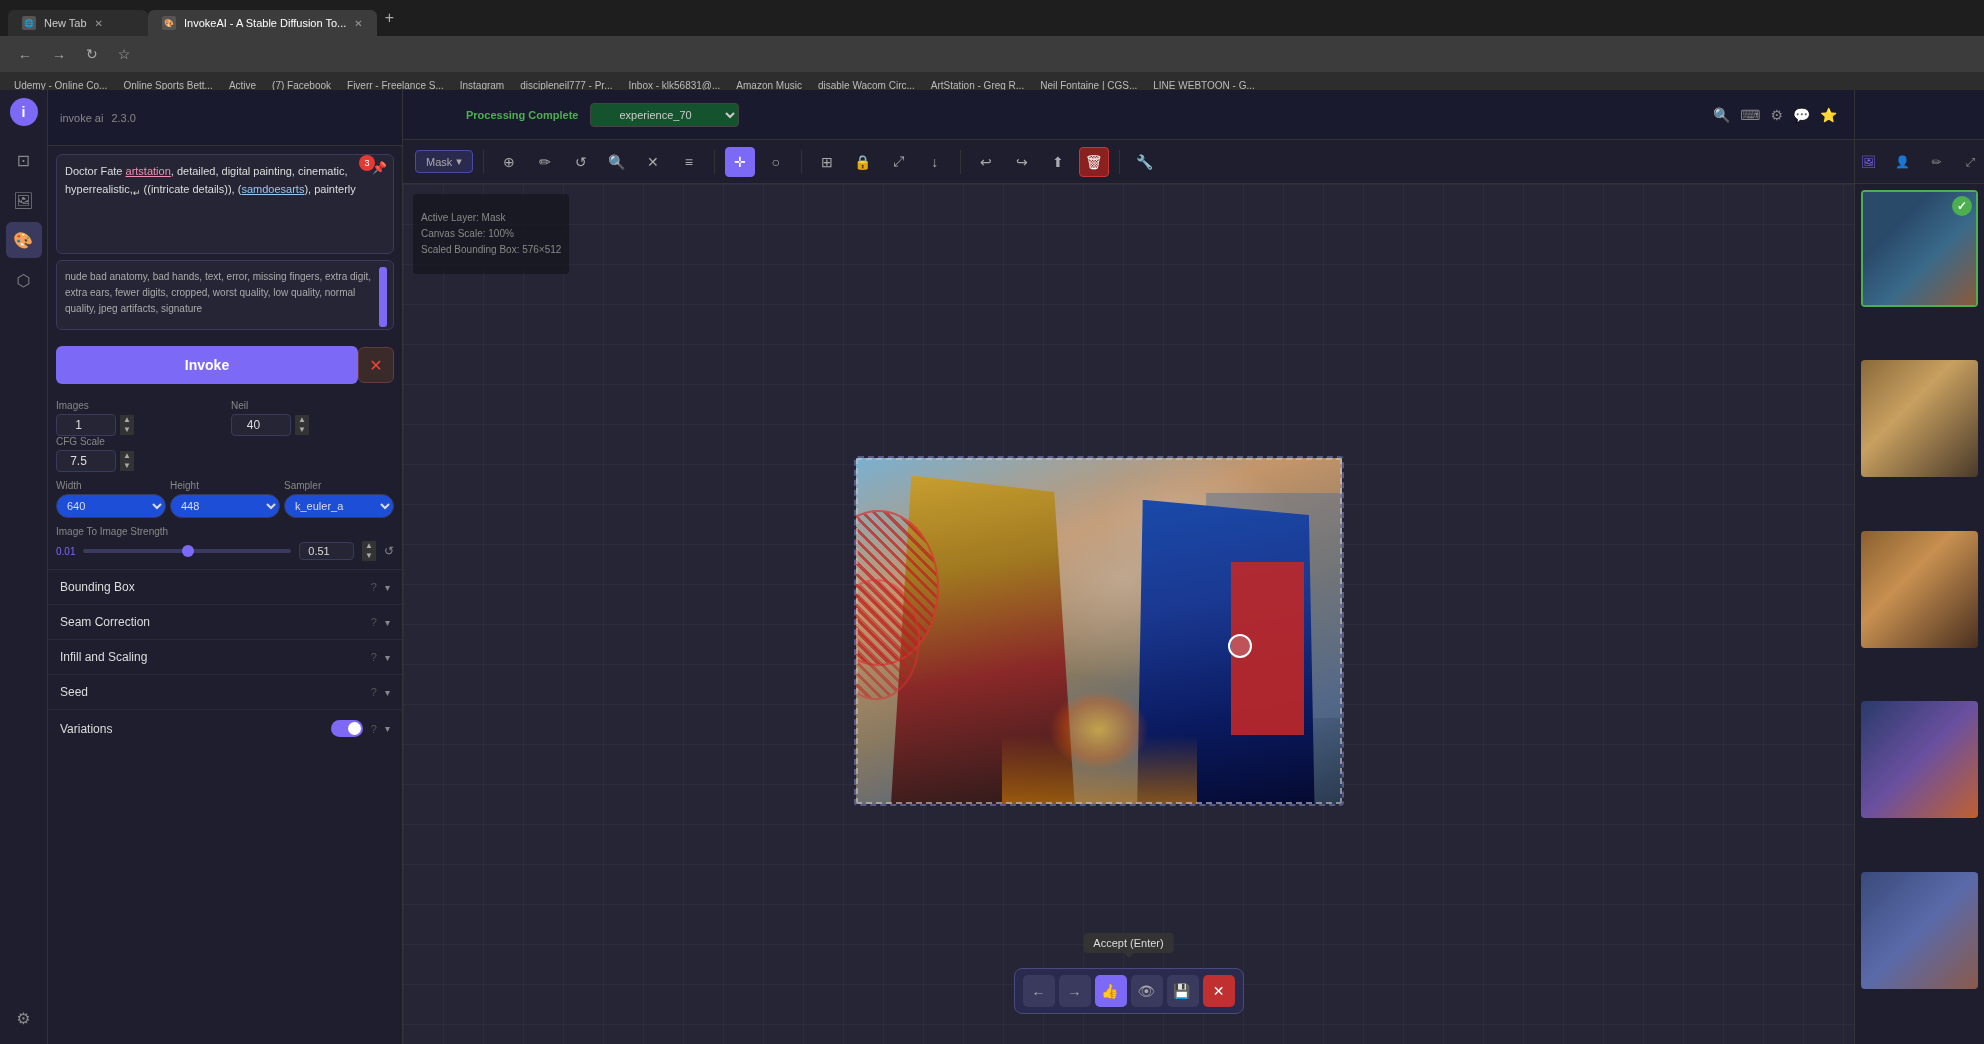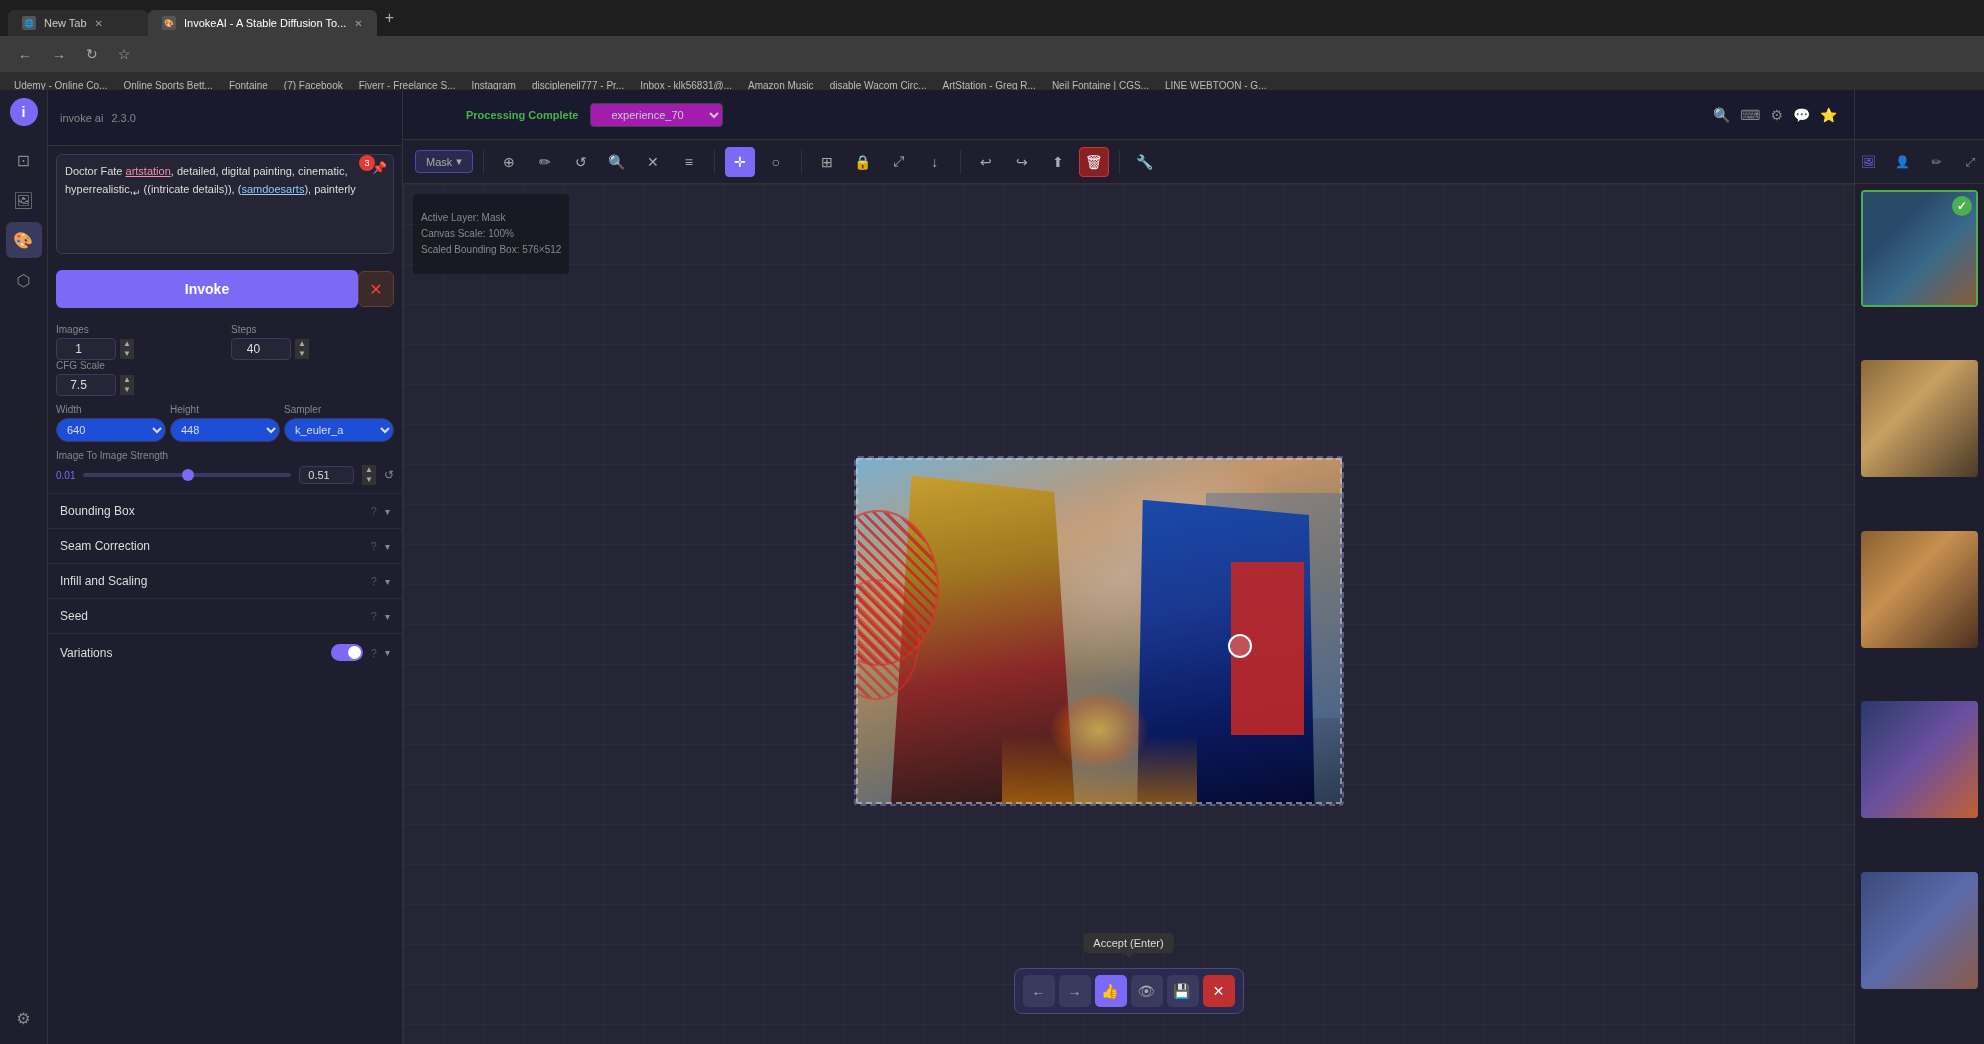--- a/index.html
+++ b/index.html
@@ -25,21 +25,21 @@
 
     
     .icon-sidebar { width: 48px; background: #1e1e2e; border-right: 1px solid #333; display: flex; flex-direction: column; align-items: center; padding: 8px 0; gap: 4px; }
     .icon-sidebar-item { width: 36px; height: 36px; display: flex; align-items: center; justify-content: center; border-radius: 6px; cursor: pointer; color: #888; font-size: 16px; }
     .icon-sidebar-item.active { background: #3a3a5e; color: #7c6af7; }
 
     
     .left-panel { width: 355px; background: #1e1e2e; border-right: 1px solid #333; display: flex; flex-direction: column; overflow: hidden; }
     .app-logo-circle { width: 28px; height: 28px; border-radius: 50%; background: #7c6af7; display: flex; align-items: center; justify-content: center; color: white; font-size: 14px; font-weight: bold; }
     .processing-complete { color: #4caf50; font-size: 11px; font-weight: bold; margin-left: 47px; }
-    .experience-select { background: #a21caf; border: 1px solid #444; color: #ccc; font-size: 11px; padding: 4px 16px; border-radius: 4px; }
+    .experience-select { background: #14532d; border: 1px solid #444; color: #ccc; font-size: 11px; padding: 4px 24px; border-radius: 4px; }
 
     
     .prompt-area { padding: 8px; background: #1e1e2e; flex: 0 0 auto; }
     .prompt-box { background: #252535; border: 1px solid #3a3a5e; border-radius: 6px; padding: 8px; position: relative; min-height: 100px; }
     .prompt-text { color: #ddd; font-size: 11px; line-height: 1.6; }
     .prompt-text .highlight-pink { color: #f48fb1; text-decoration: underline; }
     .prompt-text .highlight-blue { color: #90caf9; text-decoration: underline; }
     .prompt-pin { position: absolute; top: 6px; right: 6px; color: #888; font-size: 12px; cursor: pointer; }
     .badge { background: #e53935; color: white; border-radius: 50%; width: 16px; height: 16px; font-size: 9px; display: flex; align-items: center; justify-content: center; position: absolute; top: -4px; right: -4px; }
 
@@ -161,21 +161,21 @@
   </div>
   <div class="browser-nav">
     <button class="nav-btn">←</button>
     <button class="nav-btn">→</button>
     <button class="nav-btn">↻</button>
     <button class="nav-btn">☆</button>
   </div>
   <div class="bookmarks-bar">
     <span class="bookmark-item">Udemy - Online Co...</span>
     <span class="bookmark-item">Online Sports Bett...</span>
-    <span class="bookmark-item">Fontaine</span>
+    <span class="bookmark-item">Active</span>
     <span class="bookmark-item">(7) Facebook</span>
     <span class="bookmark-item">Fiverr - Freelance S...</span>
     <span class="bookmark-item">Instagram</span>
     <span class="bookmark-item">discipleneil777 - Pr...</span>
     <span class="bookmark-item">Inbox - klk56831@...</span>
     <span class="bookmark-item">Amazon Music</span>
     <span class="bookmark-item">disable Wacom Circ...</span>
     <span class="bookmark-item">ArtStation - Greg R...</span>
     <span class="bookmark-item">Neil Fontaine | CGS...</span>
     <span class="bookmark-item">LINE WEBTOON - G...</span>
@@ -209,20 +209,24 @@
     <div class="prompt-area">
       <div class="prompt-box">
         <div class="prompt-text">
           <span>Doctor Fate </span><span class="highlight-pink">artstation</span><span>, detailed, digital painting, cinematic, hyperrealistic,<sub>↵</sub> ((intricate details)), (</span><span class="highlight-blue">samdoesarts</span><span>), painterly</span>
         </div>
         <span class="prompt-pin">📌</span>
         <div style="position:absolute; top:4px; right:22px;">
           <span class="badge">3</span>
         </div>
       </div>
+      <div class="neg-prompt-box">
+        <div class="neg-prompt-text">nude bad anatomy, bad hands, text, error, missing fingers, extra digit, extra ears, fewer digits, cropped, worst quality, low quality, normal quality, jpeg artifacts, signature</div>
+        <div style="position:absolute; top:6px; right:6px; width:8px; height:60px; background: #7c6af7; border-radius: 3px;"></div>
+      </div>
     </div>
 
     <div class="invoke-area">
       <button class="invoke-btn">Invoke</button>
       <div class="cancel-btn">
         <span>✕</span>
       </div>
     </div>
 
     <div class="settings-grid">
@@ -230,21 +234,21 @@
         <span class="setting-label">Images</span>
         <div class="setting-input-row">
           <input class="setting-input" type="number" value="1" style="width: 60px;">
           <div class="setting-spinners">
             <button class="spinner-btn">▲</button>
             <button class="spinner-btn">▼</button>
           </div>
         </div>
       </div>
       <div class="setting-group">
-        <span class="setting-label">Steps</span>
+        <span class="setting-label">Neil</span>
         <div class="setting-input-row">
           <input class="setting-input" type="number" value="40" style="width: 60px;">
           <div class="setting-spinners">
             <button class="spinner-btn">▲</button>
             <button class="spinner-btn">▼</button>
           </div>
         </div>
       </div>
       <div class="setting-group">
         <span class="setting-label">CFG Scale</span>

